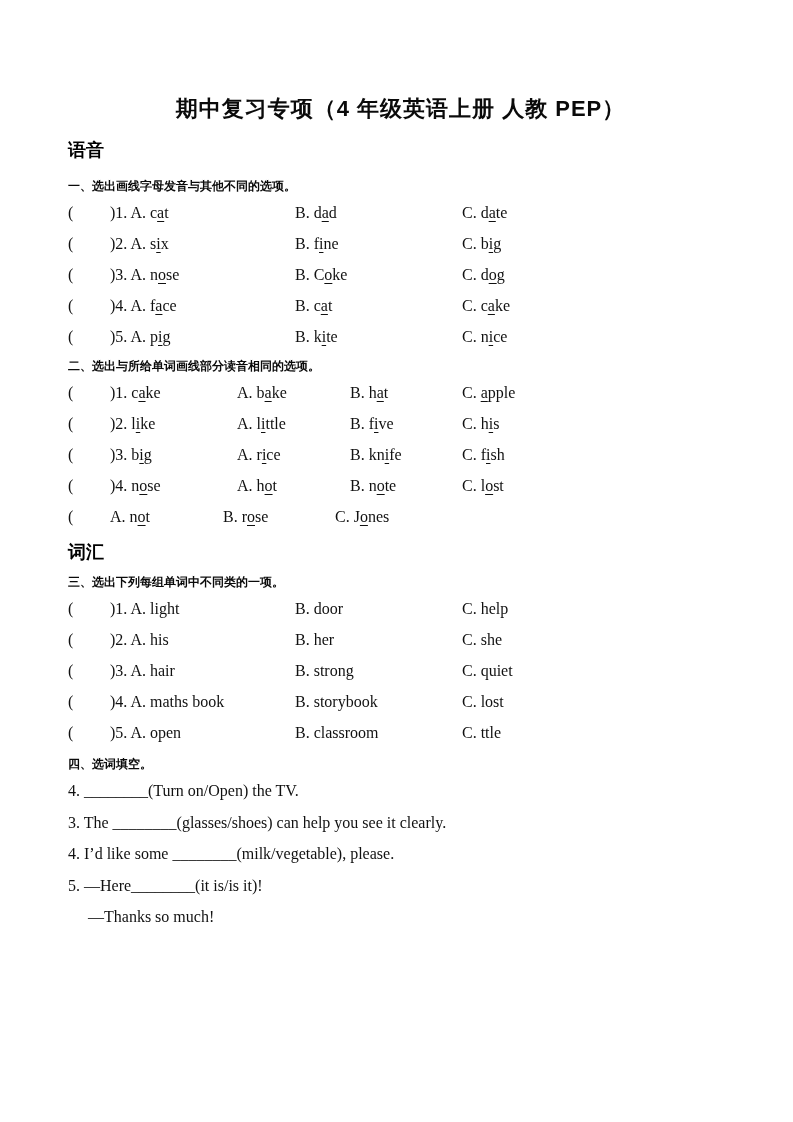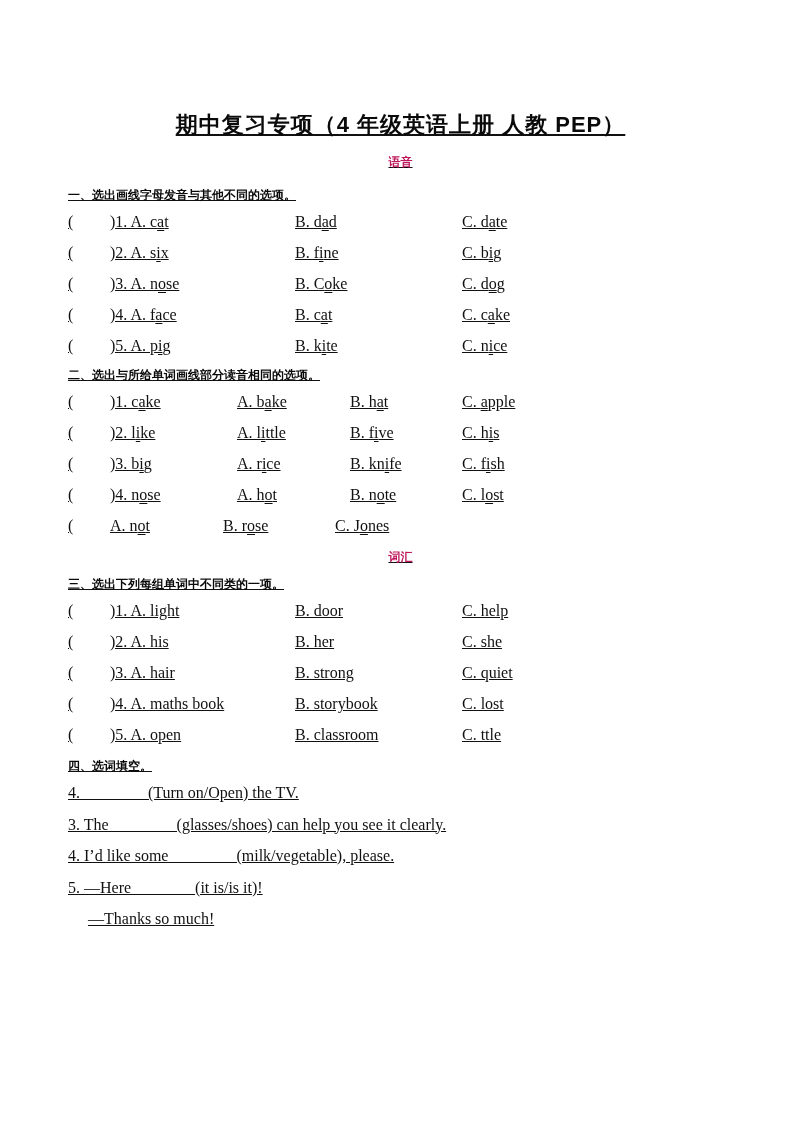--- a/index.html
+++ b/index.html
@@ -1,42 +1,40 @@
 <!DOCTYPE html>
 <html><head>
 <meta charset="utf-8">
 <style>
   html,body { margin:0; padding:0; background:#fff; }
   .page {
     position:relative;
     width:793px; height:926px;
-    margin:16px auto;
+    margin:0 auto;
     background:#ffffff;
     color:#111;
     font-family:"Liberation Serif", serif;
     box-sizing:border-box;
     overflow:hidden;
-    text-decoration:underline;
   }
   .content { padding:0 60px 0 68px; }
 
   .doc-title {
     margin:0; padding-top:94px;
     text-align:center;
     font-size:22px; font-weight:bold;
     font-family:"Liberation Sans", sans-serif;
     letter-spacing:1px;
     color:#0a0a0a;
   }
   .part-header {
     margin:14px 0 0 0;
-    text-align:center;
-    font-size:12px; font-weight:bold;
-    font-family:"Liberation Sans", sans-serif;
-    color:#be185d;
+    font-size:18px; font-weight:bold;
+    font-family:"Liberation Sans", sans-serif;
+    color:#000000;
   }
   .sec-heading {
     margin:16px 0 2px 0;
     font-size:12px; font-weight:bold;
     font-family:"Liberation Sans", sans-serif;
     color:#0a0a0a;
   }
   .q-row {
     display:flex;
     line-height:31px;

